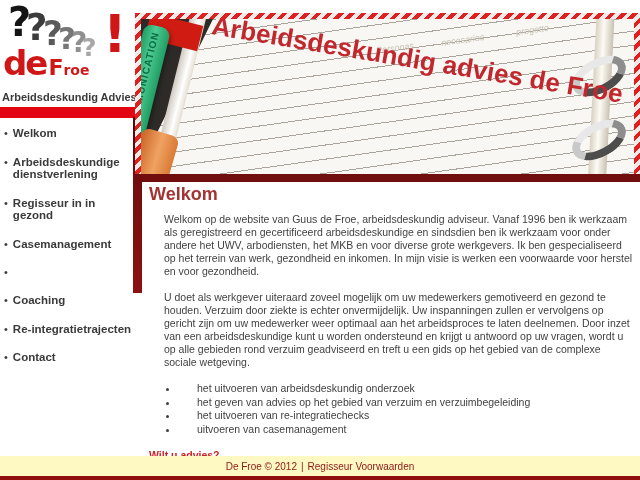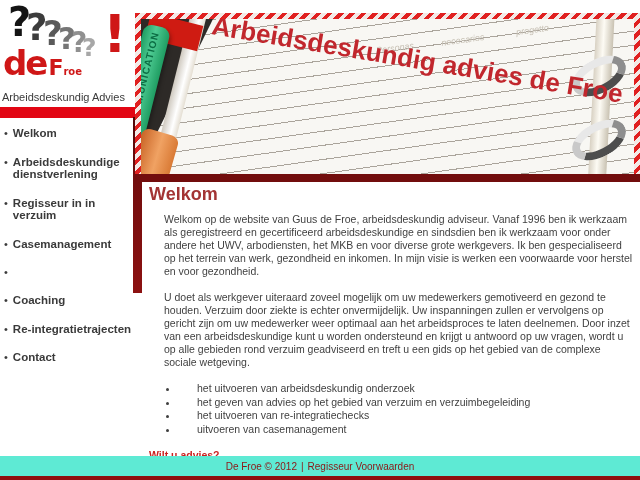--- a/index.html
+++ b/index.html
@@ -13,22 +13,22 @@
   .q0 { left:8px;  top:2px;  font-size:40px; color:#141414; }
   .q1 { left:26px; top:9px;  font-size:37px; color:#3c3c3c; }
   .q2 { left:43px; top:16px; font-size:34px; color:#5a5a5a; }
   .q3 { left:58px; top:23px; font-size:31px; color:#767676; }
   .q4 { left:71px; top:29px; font-size:28px; color:#909090; }
   .q5 { left:82px; top:35px; font-size:25px; color:#a7a7a7; }
   .logo-exclaim { position:absolute; left:103px; top:8px; font-size:52px; font-weight:bold; color:#cf1717; line-height:1; font-family:"DejaVu Sans", sans-serif; }
   .logo-word { position:absolute; left:3px; top:46px; display:flex; align-items:baseline; color:#cf1717; font-weight:bold; font-family:"DejaVu Sans", sans-serif; }
   .logo-de  { font-size:34px; line-height:1; letter-spacing:-2px; }
   .logo-f   { font-size:22px; line-height:1; margin-left:2px; }
-  .logo-roe { font-size:10px; line-height:1; }
-  .logo-sub { position:absolute; left:2px; top:91px; font-size:11px; font-weight:normal; color:#3a3a3a; white-space:nowrap; }
+  .logo-roe { font-size:14px; line-height:1; }
+  .logo-sub { position:absolute; left:2px; top:91px; font-size:11px; font-weight:bold; color:#3a3a3a; white-space:nowrap; }
 
   
   .top-red-bar { position:absolute; left:0; top:107px; width:142px; height:11px; background:#e20613; }
   .side-strip  { position:absolute; left:133px; top:117px; width:9px; height:176px; background:linear-gradient(180deg,#4f0808 0%,#720d0d 35%,#8c1111 100%); }
   .photo-bottom-border { position:absolute; left:133px; top:174px; width:507px; height:8px; background:#720d0d; }
 
   
   .header-photo { position:absolute; left:135px; top:13px; width:505px; height:161px;
     background:repeating-linear-gradient(135deg,#e02020 0 4px,#f3e9e6 4px 8px); padding:6px 6px 0 6px; }
   .photo { position:relative; width:100%; height:100%; background:#efece6; overflow:hidden; }
@@ -66,21 +66,21 @@
   
   .main { position:absolute; left:149px; top:184px; width:486px; color:#3f3f3f; font-size:10.5px; line-height:13px; }
   .main h1 { font-size:18px; font-weight:bold; color:#a33434; margin:4px 0 12px 0; }
   .main p { margin-bottom:13px;margin-left:15px; }
   .main ul { margin:0 0 13px 30px; }
   .main li { margin-bottom:0.5px;padding-left:18px; }
   .cta { color:#cc1f1f; font-weight:bold; }
   .contact-line { line-height:13px; }
 
   
-  .footer { position:absolute; left:0; top:456px; width:640px; height:24px; background:#5eead4;
+  .footer { position:absolute; left:0; top:456px; width:640px; height:24px; background:#fef9c3;
     border-bottom:4px solid #8f0e0e; display:flex; align-items:center; justify-content:center;
     font-size:10px; color:#8c1616; gap:4px; }
   .footer .link { cursor:pointer; }
 </style>
 </head>
 <body>
 
 <div class="page">
 
   <div class="logo-box">
@@ -127,21 +127,21 @@
     <div class="nav-item">
       <span class="bullet">•</span>
       <span class="label">Welkom</span>
     </div>
     <div class="nav-item">
       <span class="bullet">•</span>
       <span class="label">Arbeidsdeskundige dienstverlening</span>
     </div>
     <div class="nav-item">
       <span class="bullet">•</span>
-      <span class="label">Regisseur in in verzuim</span>
+      <span class="label">Regisseur in in gezond</span>
     </div>
     <div class="nav-item">
       <span class="bullet">•</span>
       <span class="label">Casemanagement</span>
     </div>
     <div class="nav-item">
       <span class="bullet">•</span>
     </div>
     <div class="nav-item">
       <span class="bullet">•</span>

